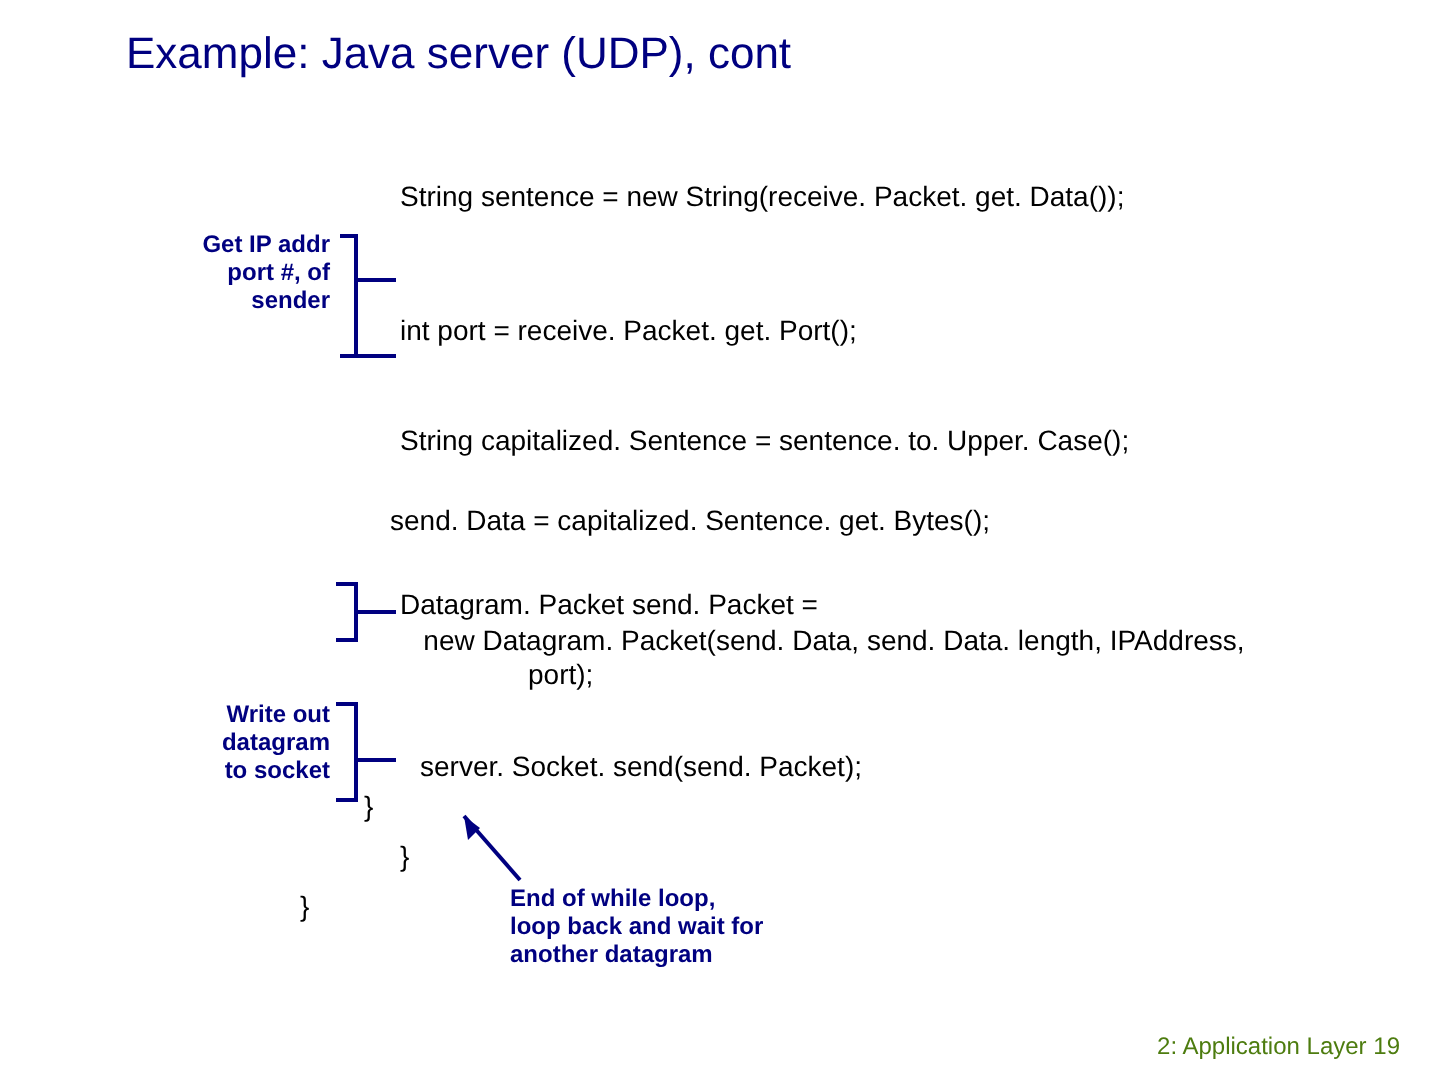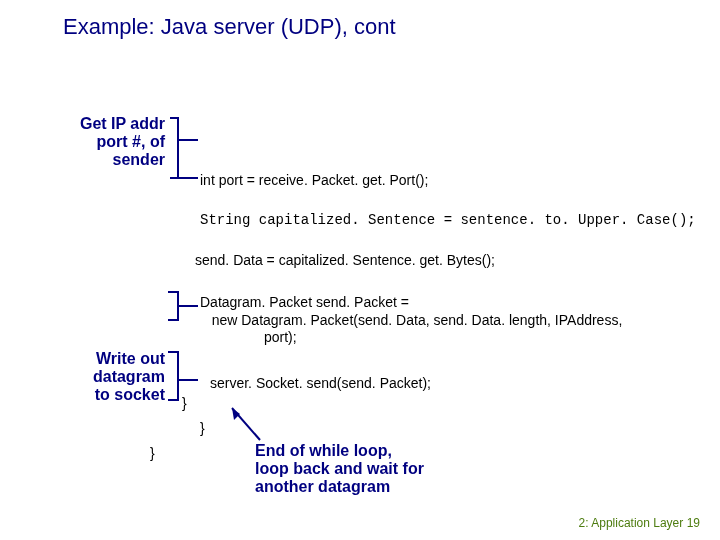--- a/index.html
+++ b/index.html
@@ -27,21 +27,21 @@
   }
   .code {
     font-family: Arial, Helvetica, sans-serif;
     font-size: 14px;
     color: #000;
     position: absolute;
     white-space: pre;
   }
   .anno {
     font-family: Arial, Helvetica, sans-serif;
-    font-size: 16px;
+    font-size: 12px;
     font-weight: bold;
     color: #000080;
     position: absolute;
     text-align: right;
     white-space: pre;
   }
   .anno.left {
     text-align: left;
   }
   .footer {
@@ -60,22 +60,23 @@
     pointer-events: none;
   }
 </style>
 </head>
 <body>
 
 <div class="slide">
 
   <div class="title">Example: Java server (UDP), cont</div>
 
-  <div class="code" style="left:200px; top:172px;">int port = receive. Packet. get. Port();</div>
-  <div class="code" style="left:200px; top:212px;font-family:Liberation Mono, monospace;">String capitalized. Sentence = sentence. to. Upper. Case();</div>
+  <div class="code" style="left:200px; top:90px;">String sentence = new String(receive. Packet. get. Data());</div>
+  <div class="code" style="left:200px; top:157px;">int port = receive. Packet. get. Port();</div>
+  <div class="code" style="left:200px; top:212px;">String capitalized. Sentence = sentence. to. Upper. Case();</div>
   <div class="code" style="left:195px; top:252px;">send. Data = capitalized. Sentence. get. Bytes();</div>
 
   <div class="code" style="left:200px; top:294px;">Datagram. Packet send. Packet =</div>
   <div class="code" style="left:200px; top:312px;">   new Datagram. Packet(send. Data, send. Data. length, IPAddress,</div>
   <div class="code" style="left:250px; top:329px;padding-left:14px;">port);</div>
 
   <div class="code" style="left:210px; top:375px;">server. Socket. send(send. Packet);</div>
 
   <div class="code" style="left:182px; top:395px;">}</div>
   <div class="code" style="left:200px; top:420px;">}</div>

